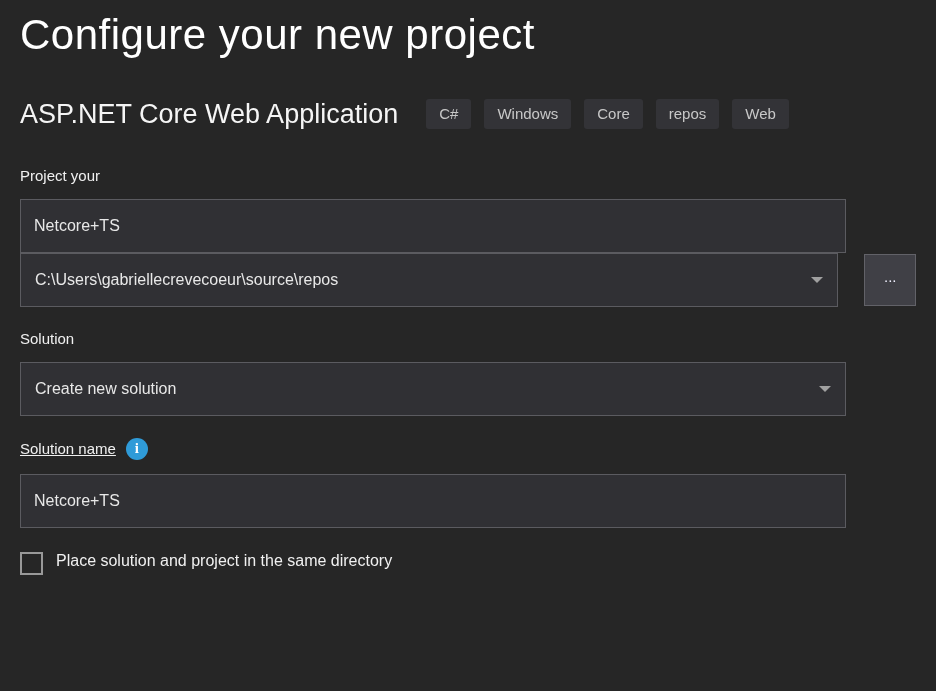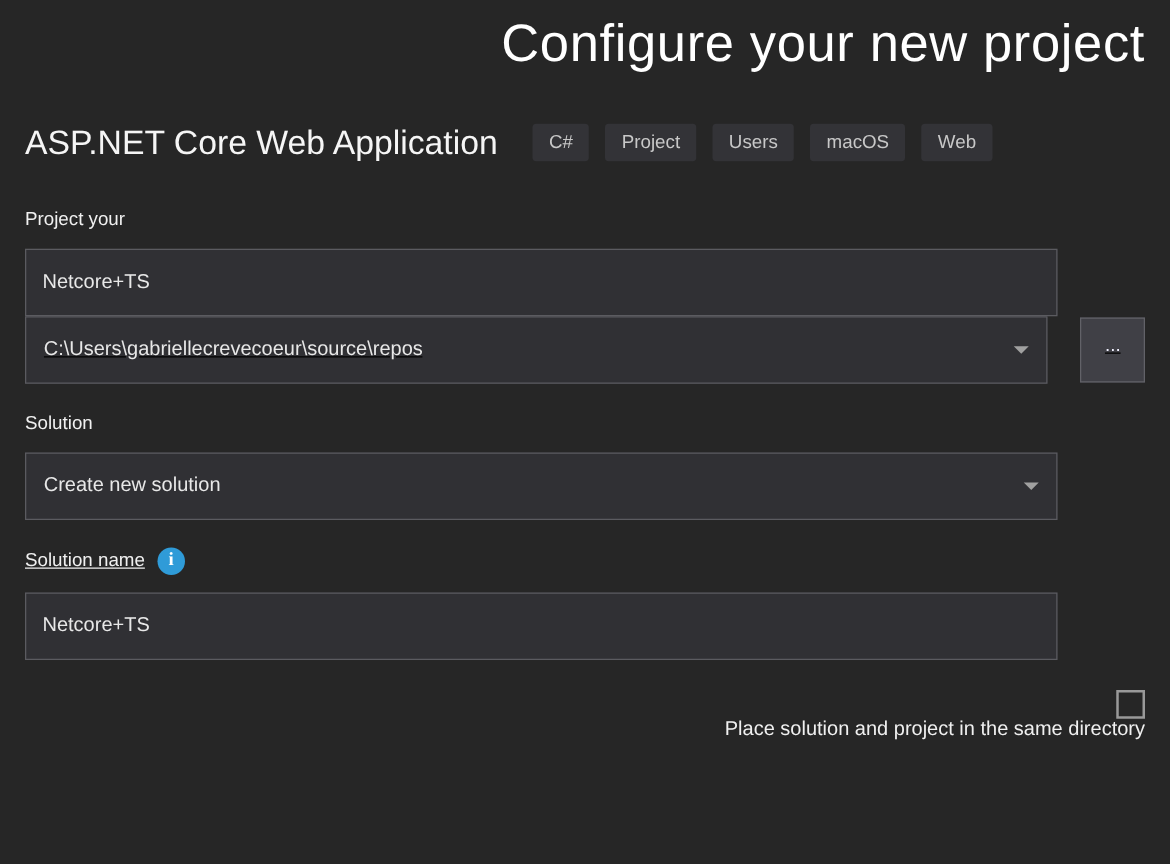--- a/index.html
+++ b/index.html
@@ -17,21 +17,20 @@
   .page {
     padding: 0 20px;
   }
   .page-title {
     margin: 8px 0 0 0;
     font-size: 42px;
     font-weight: 300;
     line-height: 1.3;
     color: #ffffff;
     letter-spacing: 0.5px;
-    text-align: right;
   }
   .subtitle-row {
     margin-top: 36px;
     display: flex;
     align-items: flex-start;
   }
   .template-name {
     font-size: 27px;
     font-weight: 300;
     color: #f5f5f5;
@@ -105,21 +104,20 @@
     border-left: 6px solid transparent;
     border-right: 6px solid transparent;
     border-top: 6px solid #a0a0a0;
     flex-shrink: 0;
     margin-left: 10px;
   }
   .location-row {
     display: flex;
     align-items: center;
     gap: 26px;
-    text-decoration: underline;
   }
   .browse-btn {
     width: 52px;
     height: 52px;
     background: #404046;
     border: 1px solid #626268;
     color: #f0f0ff;
     font-size: 15px;
     line-height: 1;
     padding: 0 0 6px 0;
@@ -137,22 +135,21 @@
     color: #ffffff;
     font-size: 15px;
     font-weight: bold;
     font-family: "Liberation Serif", "DejaVu Serif", serif;
     margin-left: 10px;
     cursor: default;
   }
   .checkbox-row {
     margin-top: 24px;
     display: flex;
-    align-items: flex-end;
-    flex-direction: column;
+    align-items: flex-start;
   }
   .checkbox-box {
     width: 23px;
     height: 23px;
     border: 2px solid #999999;
     background: transparent;
     flex-shrink: 0;
     cursor: default;
   }
   .checkbox-label {
@@ -165,23 +162,23 @@
 <body>
 
 <div class="page">
 
   <h1 class="page-title">Configure your new project</h1>
 
   <div class="subtitle-row">
     <span class="template-name">ASP.NET Core Web Application</span>
     <div class="tags">
       <span class="tag">C#</span>
-      <span class="tag">Project</span>
-      <span class="tag">Users</span>
-      <span class="tag">macOS</span>
+      <span class="tag">Windows</span>
+      <span class="tag">Core</span>
+      <span class="tag">repos</span>
       <span class="tag">Web</span>
     </div>
   </div>
 
   <label class="field-label first">Project your</label>
   <input class="text-input" type="text" value="Netcore+TS" style="">
 
   <div class="location-row">
     <div class="combo">
       <span class="combo-text">C:\Users\gabriellecrevecoeur\source\repos</span>

